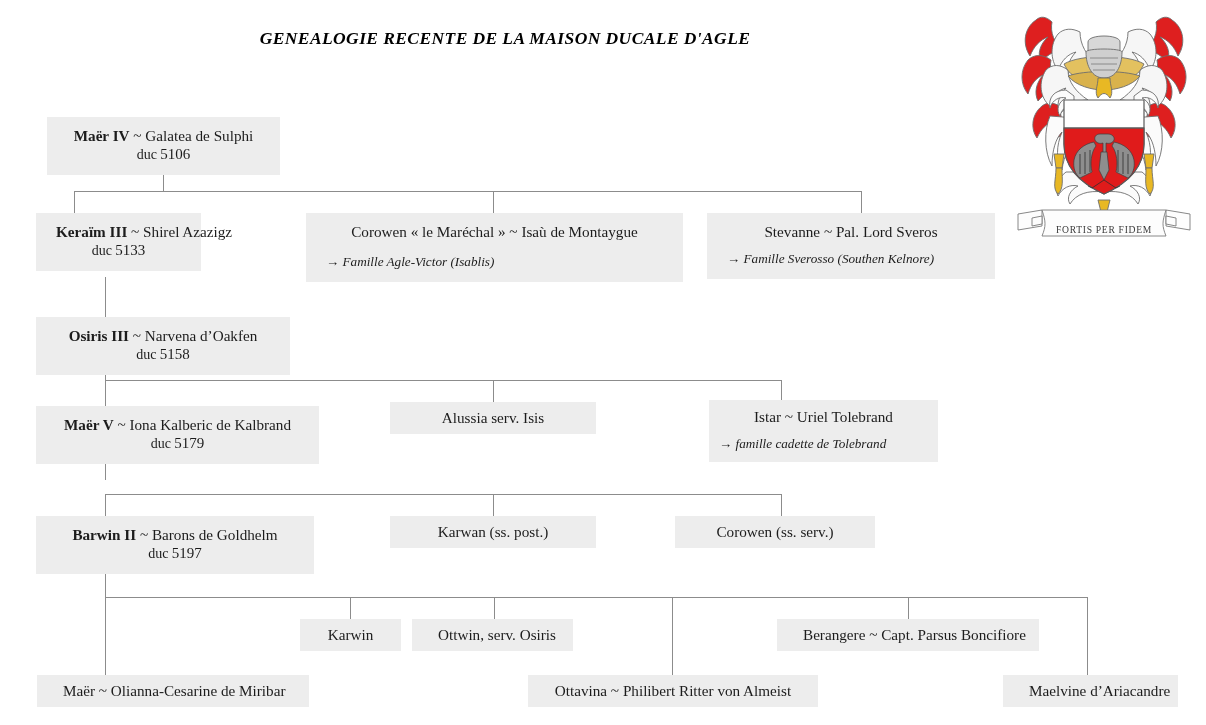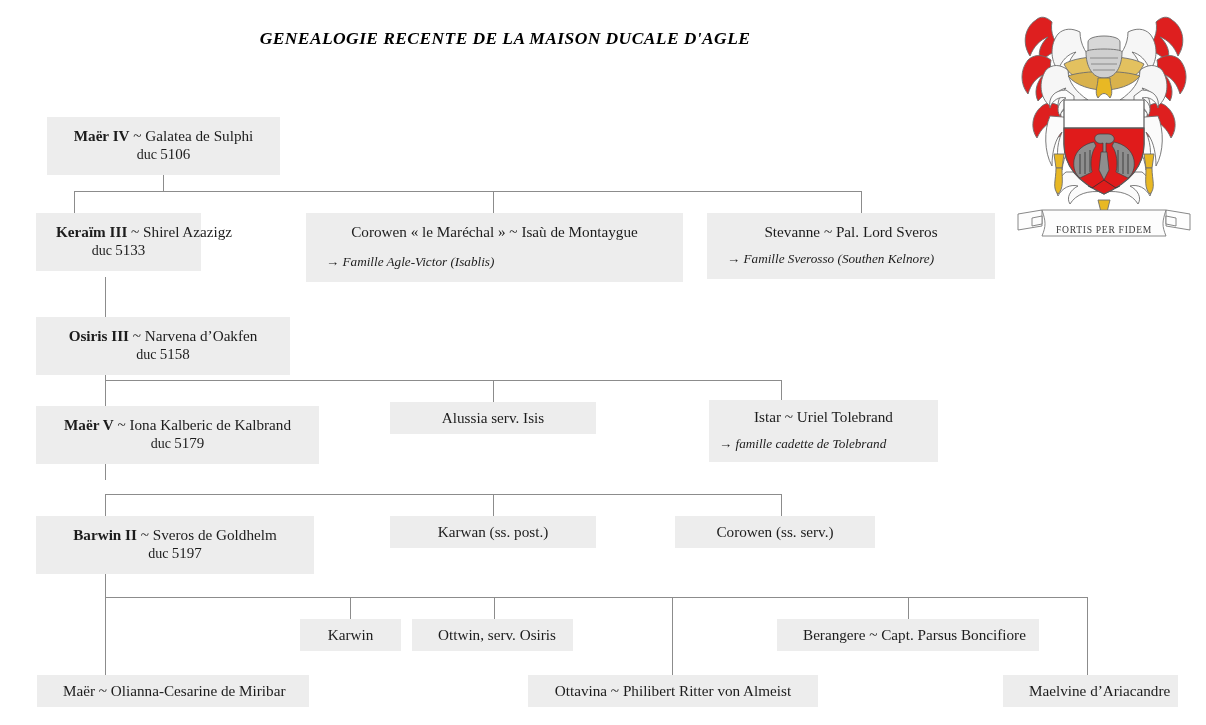--- a/index.html
+++ b/index.html
@@ -121,21 +121,21 @@
     <span class="ln nm">Alussia serv. Isis</span>
   </div>
 
   <div class="node pad1" style="left:661px;top:400px;width:229px;margin-left:48px;">
     <span class="ln nm"><span>Istar</span> <span> ~ </span> <span>Uriel Tolebrand</span></span>
     <span style="display:block;height:8px;"></span>
     <span class="sub"><span class="ar">→</span> <span>famille cadette de Tolebrand</span></span>
   </div>
 
   <div class="node pad2" style="left:36px;top:516px;width:278px;">
-    <span class="ln nm"><b>Barwin II</b> <span>~</span> <span>Sveros de Goldhelm</span></span>
+    <span class="ln nm"><b>Barwin II</b> <span>~</span> <span>Barons de Goldhelm</span></span>
     <span class="ln duc"><span>duc</span> <span class="yr">5197</span></span>
   </div>
 
   <div class="node padS" style="left:390px;top:516px;width:206px;">
     <span class="ln nm">Karwan (ss. post.)</span>
   </div>
 
   <div class="node padS" style="left:675px;top:516px;width:200px;">
     <span class="ln nm">Corowen (ss. serv.)</span>
   </div>

